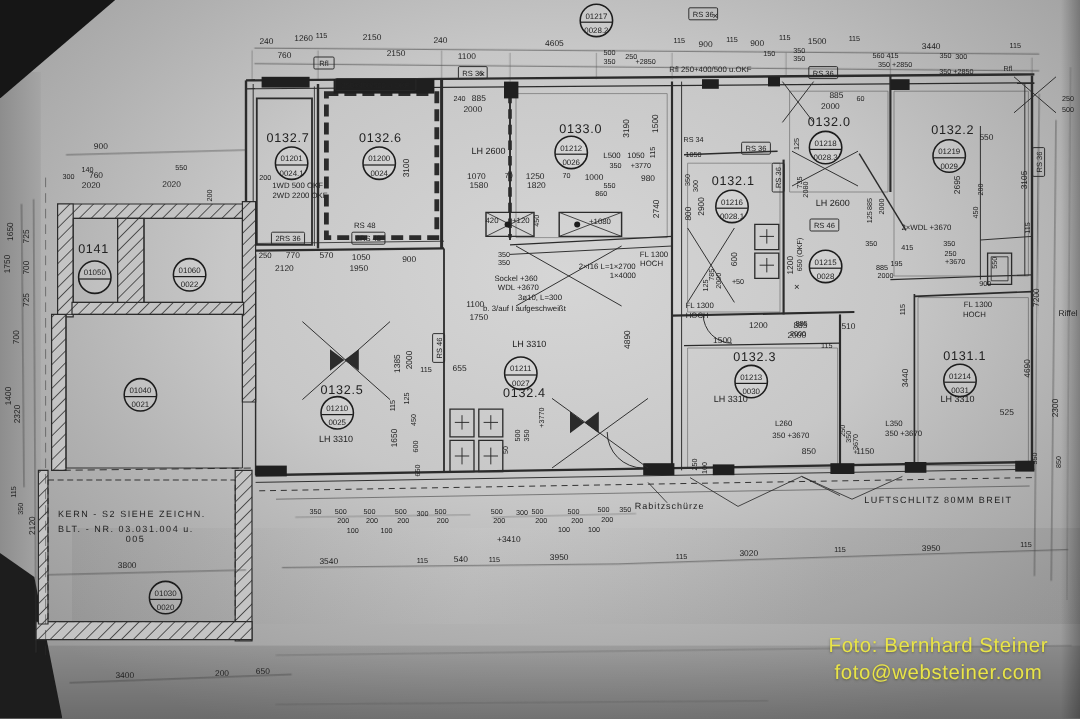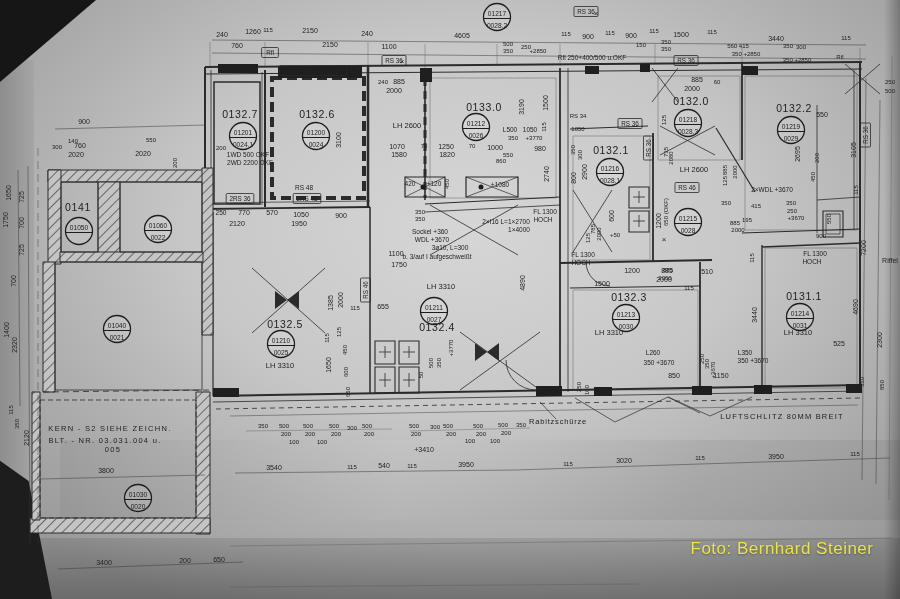--- a/index.html
+++ b/index.html
@@ -13,21 +13,21 @@
     clip-path:polygon(0 0,100% 0,0 100%);}
   .edge-left{left:0;top:60px;width:34px;height:420px;background:linear-gradient(to right,#8d8d8d,#a5a5a5);}
   .corner-bl{left:0;top:455px;width:52px;height:144px;background:#1d1d1d;
     clip-path:polygon(0 4%,55% 18%,100% 100%,0 100%);}
   .band-bottom{left:0;top:538px;width:900px;height:61px;
     background:linear-gradient(to bottom,rgba(0,0,0,0.10),rgba(0,0,0,0.30));}
   .edge-right{right:0;top:0;width:16px;height:599px;background:linear-gradient(to left,rgba(0,0,0,0.28),rgba(0,0,0,0));}
   .wrinkle{left:60px;top:440px;width:840px;height:80px;
     background:linear-gradient(100deg,rgba(0,0,0,0.07),rgba(255,255,255,0.06) 40%,rgba(0,0,0,0.08) 75%);opacity:.7;}
   svg text{fill:#222;font-family:"Liberation Sans",sans-serif;}
-  .credit{position:absolute;left:664px;top:537px;width:236px;text-align:center;
+  .credit{position:absolute;left:664px;top:526px;width:236px;text-align:center;
     font-size:17px;line-height:1.38;color:#e9e448;
     text-shadow:0 1px 2px rgba(40,40,0,.45);letter-spacing:.5px;}
   line,path,rect,circle,polyline{vector-effect:non-scaling-stroke;}
 </style>
 </head>
 <body>
 
 <div class="photo">
   <div class="shade edge-left"></div>
   <div class="shade wrinkle"></div>
@@ -593,14 +593,15 @@
         <text x="285" y="328" font-size="10.5" text-anchor="middle" letter-spacing="0.6">0132.5</text>
         <text x="437" y="331" font-size="10.5" text-anchor="middle" letter-spacing="0.6">0132.4</text>
         <text x="629" y="301" font-size="10.5" text-anchor="middle" letter-spacing="0.6">0132.3</text>
         <text x="804" y="300" font-size="10.5" text-anchor="middle" letter-spacing="0.6">0131.1</text>
         <text x="78" y="211" font-size="10.5" text-anchor="middle" letter-spacing="0.6">0141</text>
       </g>
   </svg>
 
   <div class="credit">
     <div>Foto: Bernhard Steiner</div>
+    <div>foto@websteiner.com</div>
   </div>
 </div>
 
 </body></html>

